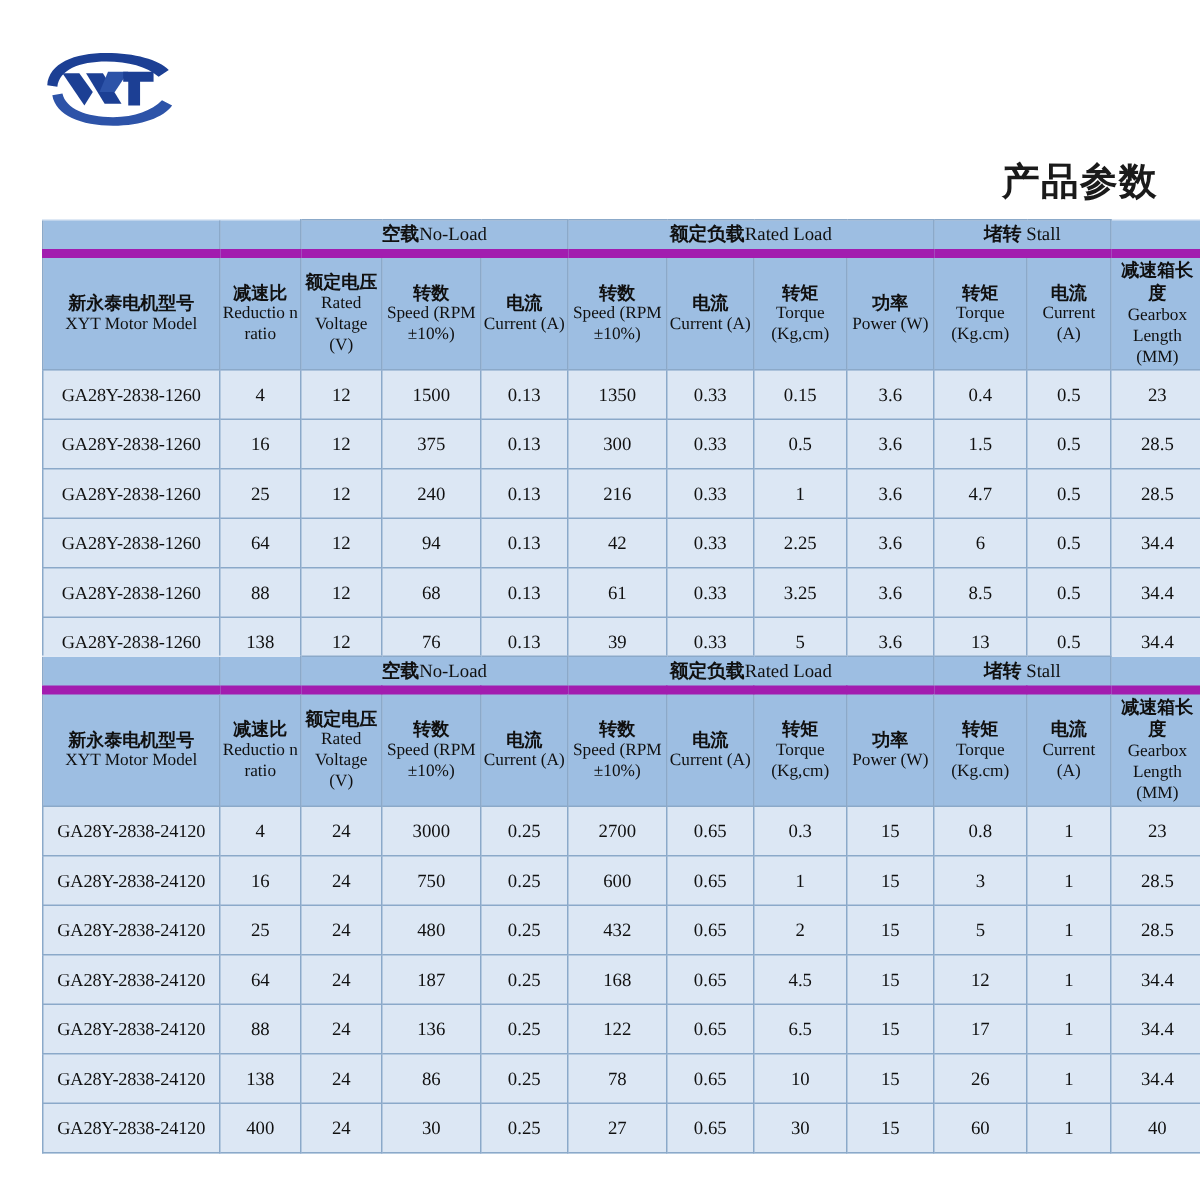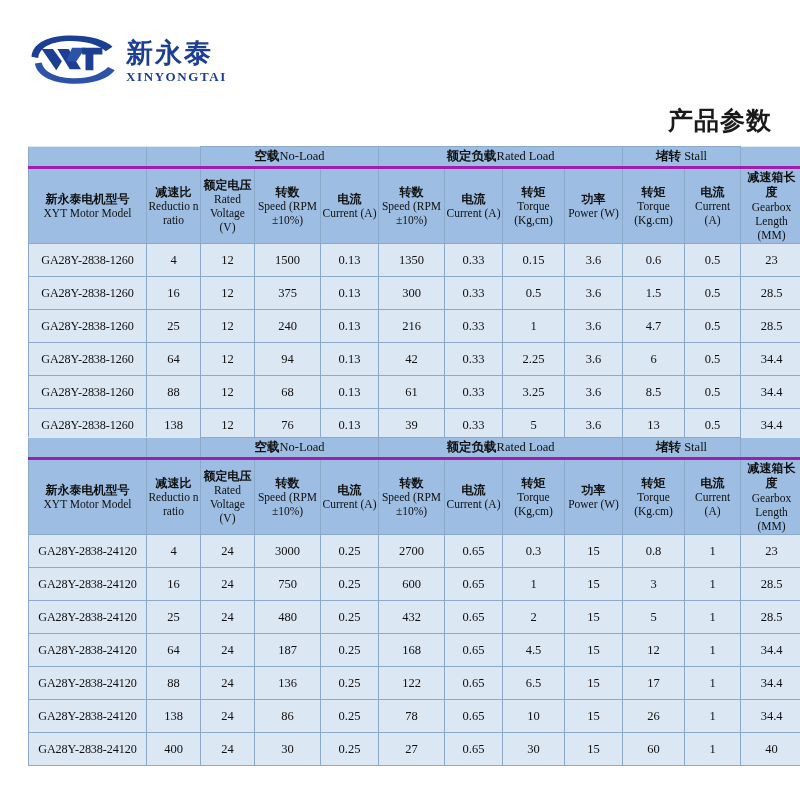--- a/index.html
+++ b/index.html
@@ -91,21 +91,21 @@
     color: #101010;
     font-weight: normal;
     padding: 0;
   }
 
   .grp-row th {
     background: #9dbee2;
     height: 19px;
     font-size: 12.5px;
     line-height: 1.05;
-    border-bottom: 3px solid #a21caf;
+    border-bottom: 6px solid #a21caf;
   }
   .grp-row th.blank {
     border-top: none;
     border-left: none;
     border-right: 1px solid #8ba9c9;
   }
   .grp-row th.blank.first { border-left: 1px solid #8ba9c9; }
 
   .col-row th {
     background: #9dbee2;
@@ -165,24 +165,20 @@
 <div class="page-header">
   <div class="logo-block">
     <svg class="logo-mark" viewBox="0 0 160 96">
       <path d="M8 44 C10 18, 40 6, 78 6 C112 6, 140 14, 152 26 L140 34 C126 22, 104 16, 78 16 C46 16, 22 26, 20 46 Z" fill="#1c3f94"></path>
       <path d="M14 56 C18 80, 48 92, 86 92 C120 92, 146 82, 156 68 L144 62 C132 74, 112 82, 86 82 C54 82, 30 72, 26 54 Z" fill="#2d53a8"></path>
       <path d="M26 30 L46 30 L62 52 L52 68 Z" fill="#1c3f94"></path>
       <path d="M54 30 L74 30 L96 66 L76 66 Z" fill="#1c3f94"></path>
       <path d="M80 28 L104 28 L88 52 L70 52 Z" fill="#2d53a8"></path>
       <path d="M98 28 L134 28 L134 40 L118 40 L118 68 L104 68 L104 40 L98 40 Z" fill="#1c3f94"></path>
     </svg>
-    <div class="logo-wordmark">
-      <div class="logo-cn">新永泰</div>
-      <div class="logo-en">XINYONGTAI</div>
-    </div>
   </div>
 </div>
 
 <div class="doc-title">产品参数</div>
 
 <table class="spec-table" id="table-1">
   <colgroup>
     <col class="c-model">
       <col class="c-ratio">
       <col class="c-volt">
@@ -260,21 +256,21 @@
       <tr>
         <td class="model">GA28Y-2838-1260</td>
         <td>4</td>
         <td>12</td>
         <td>1500</td>
         <td>0.13</td>
         <td>1350</td>
         <td>0.33</td>
         <td>0.15</td>
         <td>3.6</td>
-        <td>0.6</td>
+        <td>0.4</td>
         <td>0.5</td>
         <td>23</td>
       </tr>
       <tr>
         <td class="model">GA28Y-2838-1260</td>
         <td>16</td>
         <td>12</td>
         <td>375</td>
         <td>0.13</td>
         <td>300</td>

